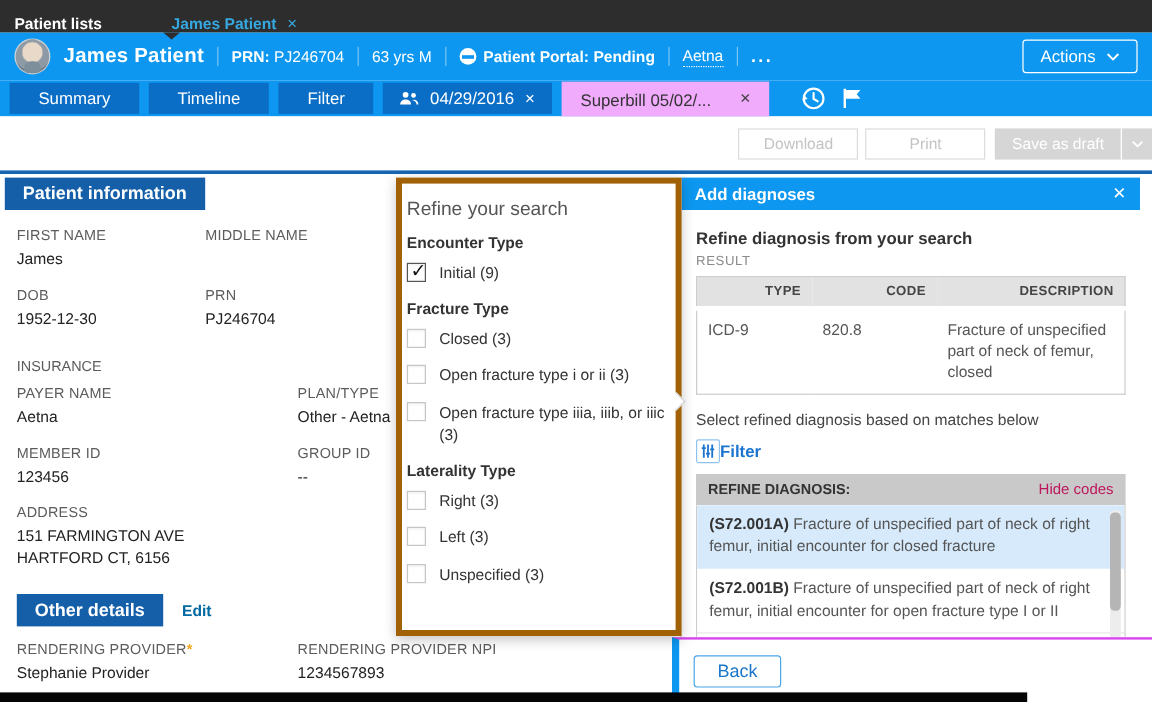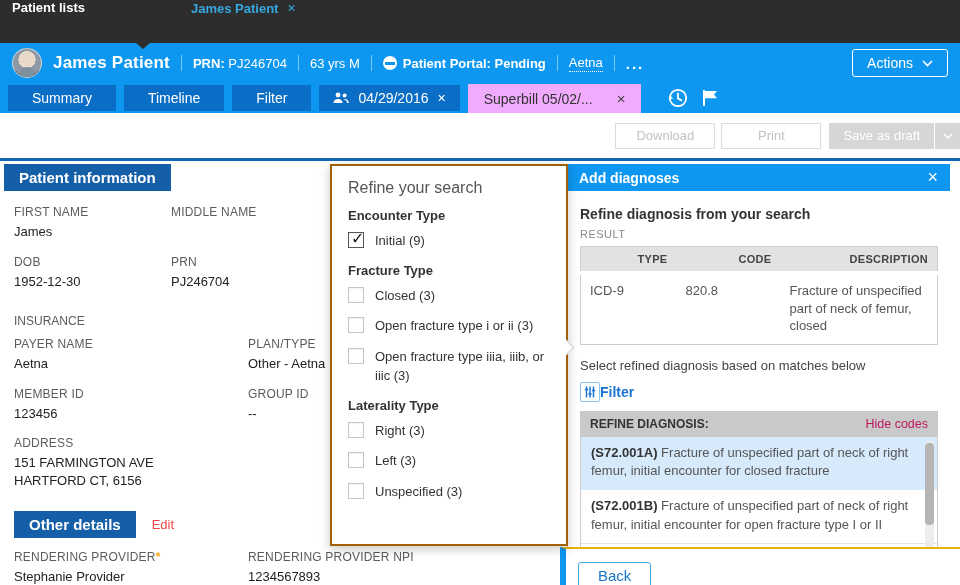--- a/index.html
+++ b/index.html
@@ -1,22 +1,22 @@
 <!DOCTYPE html>
 <html><head>
 <meta charset="utf-8">
 <style>
   * { margin:0; padding:0; box-sizing:border-box; }
   html,body { width:960px; height:585px; overflow:hidden; background:#fff;
     font-family:"Liberation Sans","DejaVu Sans",sans-serif; }
   .app { position:relative; width:960px; height:585px; background:#fff; }
 
   
-  .topbar { position:relative; z-index:6; height:43px; background:#2d2d2d;
-    display:flex; align-items:flex-start; padding-left:12px;gap:48px; }
+  .topbar { position:relative; z-index:6; height:27px; background:#2d2d2d;
+    display:flex; align-items:flex-end; padding-left:12px; }
   .topbar-title { color:#fff; font-weight:bold; font-size:13px; }
   .toptab { margin-left:58px; display:flex; align-items:center; gap:9px;
     color:#36a8e0; font-weight:bold; font-size:13px; cursor:pointer; }
   .toptab .x { font-weight:normal; font-size:14px; }
   .topnotch { position:absolute; left:136px; bottom:-6px; width:0; height:0;
     border-left:7px solid transparent; border-right:7px solid transparent;
     border-top:6px solid #2d2d2d; }
 
   
   .pheader { height:40px; background:#0d97f0; display:flex; align-items:center;
@@ -74,21 +74,21 @@
   .lp-pad { padding-left:4px; padding-top:3px; }
   .fields { padding-left:14px; }
   .fgrid { display:grid; margin-top:14px; }
   .g1 { grid-template-columns:157px auto; }
   .g2 { grid-template-columns:234px auto; }
   .flabel { font-size:12px; color:#5c5c5c; margin-bottom:4px; letter-spacing:.2px; }
   .fvalue { font-size:13px; color:#222; line-height:1.35; }
   .heading-label { font-size:12px; color:#5c5c5c; margin-top:24px; }
   .req { color:#f5a623; font-weight:bold; }
   .od-row { display:flex; align-items:center; gap:16px; margin-top:22px; }
-  .editlink { color:#ef4444; font-weight:normal; font-size:13px; cursor:pointer; }
+  .editlink { color:#0369a1; font-weight:bold; font-size:13px; cursor:pointer; }
 
   
   .rhead { position:absolute; left:567px; right:10px; top:3px; height:27px;
     background:#0d97f0; color:#fff; display:flex; align-items:center;
     padding:0 12px; font-weight:bold; font-size:14px; }
   .rhead .x { margin-left:auto; font-weight:normal; font-size:18px; cursor:pointer; }
   .rbody { position:absolute; left:567px; right:10px; top:30px; height:356px;
     background:#fff; border-left:1px solid #ccc; padding:10px 12px 0; overflow:hidden; }
   .rtitle { font-size:14px; font-weight:bold; color:#333; margin-top:5px; }
   .result-label { font-size:11px; color:#8a8a8a; letter-spacing:.5px; margin:6px 0; }
@@ -109,29 +109,29 @@
     overflow:hidden; background:#fff; }
   .ditem { padding:7px 28px 8px 10px; font-size:13px; color:#555; line-height:1.45;
     border-bottom:1px solid #e2e2e2; background:#fff; cursor:pointer; }
   .ditem.selected { background:#d6eafc; border-bottom-color:#d6eafc; }
   .dcode { font-weight:bold; color:#333; }
   .scrolltrack { position:absolute; right:3px; top:4px; width:9px; height:124px;
     background:#ededed; border-radius:4px; }
   .scrollthumb { position:absolute; right:0; top:2px; width:9px; height:82px;
     background:#b5b5b5; border-radius:4px; cursor:pointer; }
   .rfoot { position:absolute; left:560px; right:0; top:386px; height:54px;
-    background:#fff; border-top:2px solid #eab308; border-left:6px solid #0d97f0;
+    background:#fff; border-top:2px solid #d946ef; border-left:6px solid #0d97f0;
     display:flex; align-items:center; padding-left:12px; }
   .backbtn { border:1px solid #49a5e8; border-radius:3px; background:#fff;
     color:#1b75c8; font-size:15px; padding:4px 19px; cursor:pointer; }
 
   
   .popup { position:absolute; left:330px; top:3px; width:238px; height:382px;
-    background:#fff; border:2px solid #a16207; box-shadow:0 3px 10px rgba(0,0,0,.22);
-    z-index:10; padding:13px 16px; }
+    background:#fff; border:5px solid #a16207; box-shadow:0 3px 10px rgba(0,0,0,.22);
+    z-index:10; padding:13px 4px; }
   .popup-arrow { position:absolute; right:-6px; top:176px; width:11px; height:11px;
     background:#fff; border-top:1px solid #cfcfcf; border-right:1px solid #cfcfcf;
     transform:rotate(45deg); }
   .ptitle { font-size:16px; color:#555; margin-bottom:8px; }
   .gtitle { font-size:13px; font-weight:bold; color:#333; margin:11px 0 4px; }
   .chkrow { display:flex; gap:11px; margin:9px 0 12px; align-items:flex-start; cursor:pointer; }
   .cbox { width:16px; height:16px; border:1px solid #c6c6c6; background:#fff;
     flex:none; position:relative; box-shadow:inset 0 1px 2px rgba(0,0,0,.06); }
   .cbox.checked { border-color:#555; }
   .cbox.checked::after { content:"✓"; position:absolute; left:2px; top:-4px;

